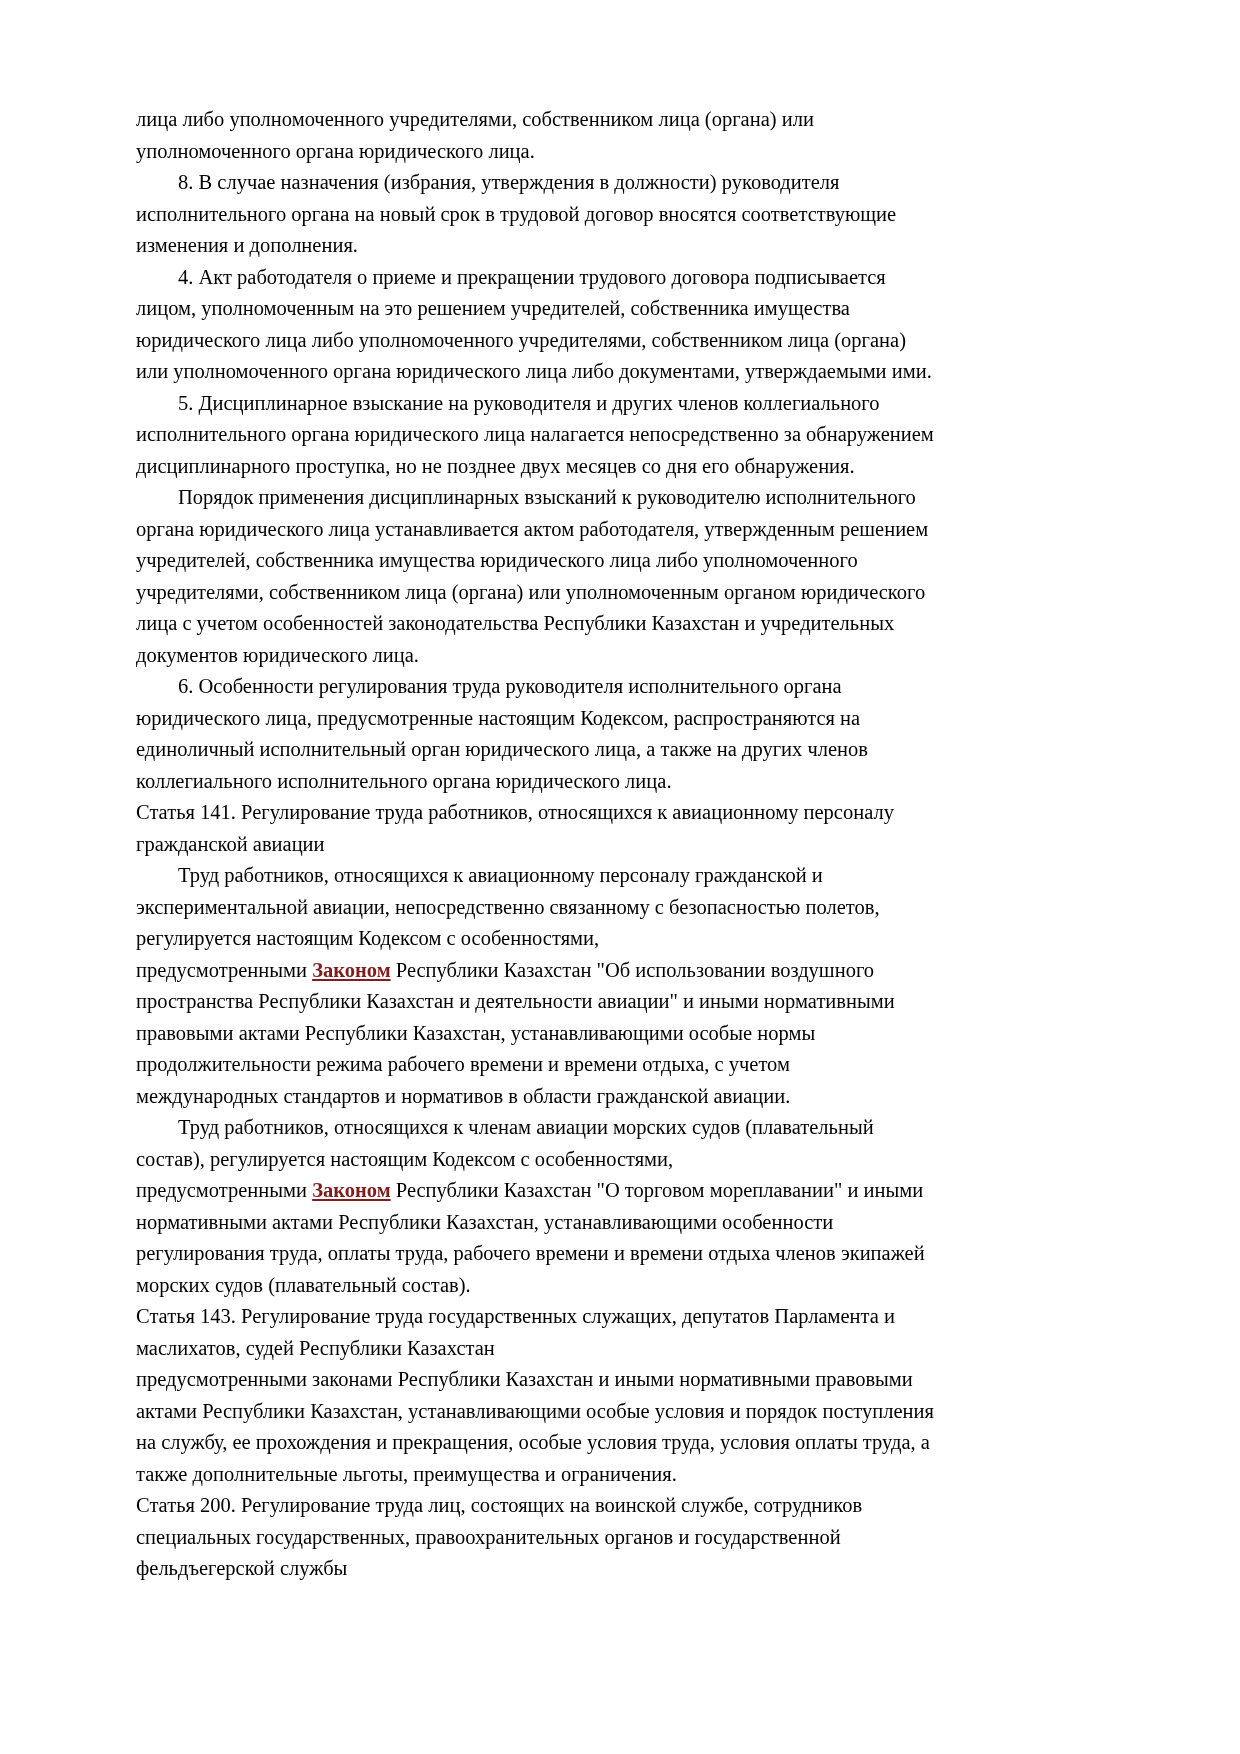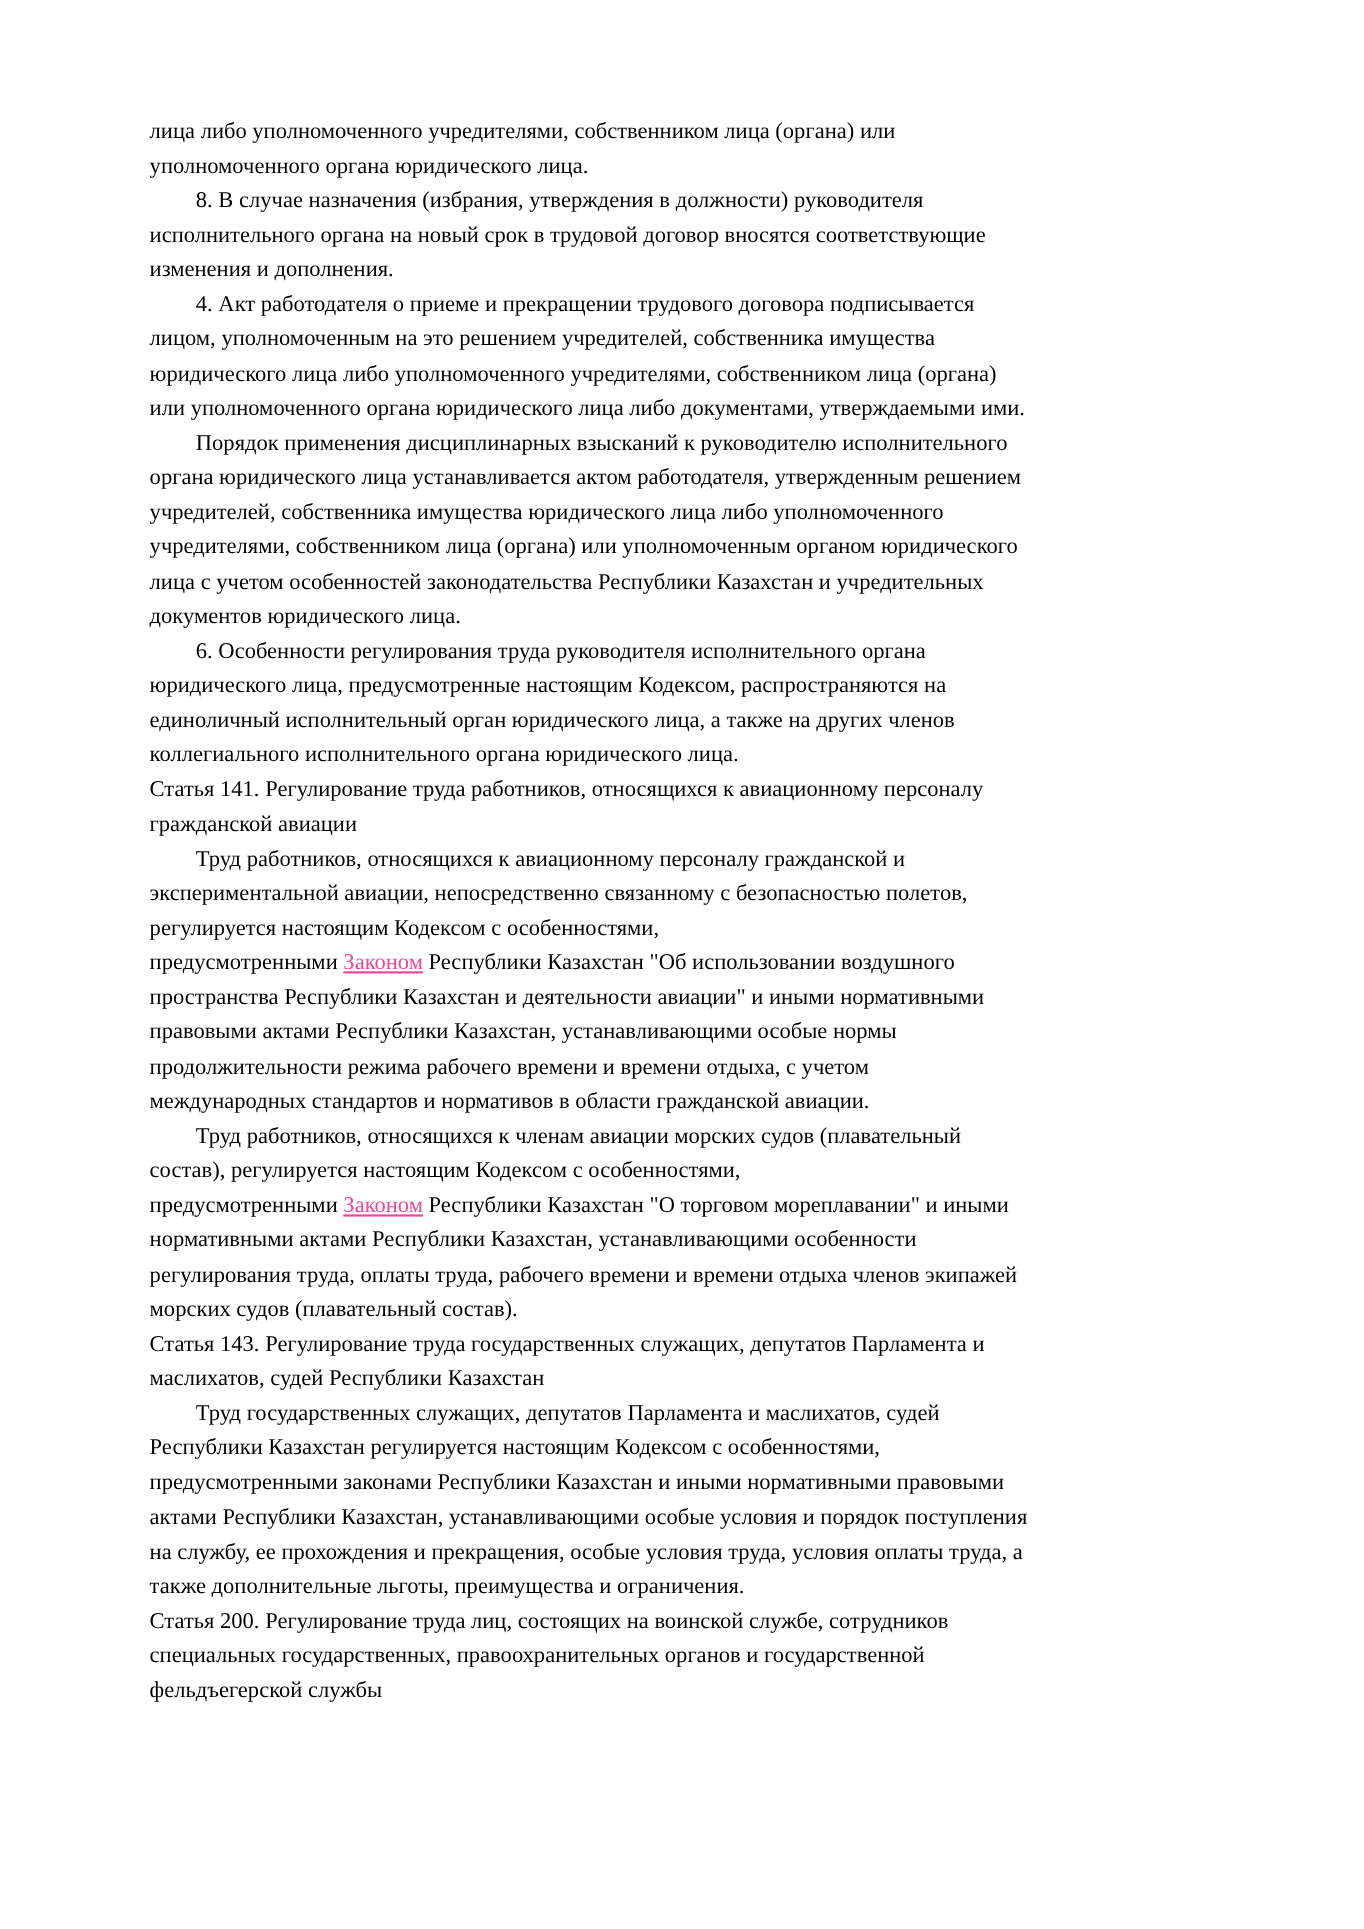--- a/index.html
+++ b/index.html
@@ -29,48 +29,49 @@
     margin: 0;
     padding: 0;
   }
   p.indent {
     text-indent: 42px;
   }
   p.flush {
     text-indent: 0;
   }
   a.lawlink {
-    color: #ec4899;
+    color: #7f1d1d;
     text-decoration: underline;
     cursor: pointer;
+    font-weight: bold;
   }
 </style>
 </head>
 <body>
 
 <div class="page">
   <div class="doc-body">
 
     <p class="flush">лица либо уполномоченного учредителями, собственником лица (органа) или уполномоченного органа юридического лица.</p>
     <p class="indent">8. В случае назначения (избрания, утверждения в должности) руководителя исполнительного органа на новый срок в трудовой договор вносятся соответствующие изменения и дополнения.</p>
     <p class="indent">4. Акт работодателя о приеме и прекращении трудового договора подписывается лицом, уполномоченным на это решением учредителей, собственника имущества юридического лица либо уполномоченного учредителями, собственником лица (органа) или уполномоченного органа юридического лица либо документами, утверждаемыми ими.</p>
+    <p class="indent">5. Дисциплинарное взыскание на руководителя и других членов коллегиального исполнительного органа юридического лица налагается непосредственно за обнаружением дисциплинарного проступка, но не позднее двух месяцев со дня его обнаружения.</p>
     <p class="indent">Порядок применения дисциплинарных взысканий к руководителю исполнительного органа юридического лица устанавливается актом работодателя, утвержденным решением учредителей, собственника имущества юридического лица либо уполномоченного учредителями, собственником лица (органа) или уполномоченным органом юридического лица с учетом особенностей законодательства Республики Казахстан и учредительных документов юридического лица.</p>
     <p class="indent">6. Особенности регулирования труда руководителя исполнительного органа юридического лица, предусмотренные настоящим Кодексом, распространяются на единоличный исполнительный орган юридического лица, а также на других членов коллегиального исполнительного органа юридического лица.</p>
 
     <p class="flush">Статья 141. Регулирование труда работников, относящихся к авиационному персоналу гражданской авиации</p>
     <p class="indent">Труд работников, относящихся к авиационному персоналу гражданской и экспериментальной авиации, непосредственно связанному с безопасностью полетов, регулируется настоящим Кодексом с особенностями,</p>
     <p class="flush">
       <span>предусмотренными </span><a class="lawlink" href="#">Законом</a><span> Республики Казахстан "Об использовании воздушного пространства Республики Казахстан и деятельности авиации" и иными нормативными правовыми актами Республики Казахстан, устанавливающими особые нормы продолжительности режима рабочего времени и времени отдыха, с учетом международных стандартов и нормативов в области гражданской авиации.</span>
     </p>
 
     <p class="indent">Труд работников, относящихся к членам авиации морских судов (плавательный состав), регулируется настоящим Кодексом с особенностями,</p>
     <p class="flush">
       <span>предусмотренными </span><a class="lawlink" href="#">Законом</a><span> Республики Казахстан "О торговом мореплавании" и иными нормативными актами Республики Казахстан, устанавливающими особенности регулирования труда, оплаты труда, рабочего времени и времени отдыха членов экипажей морских судов (плавательный состав).</span>
     </p>
 
     <p class="flush">Статья 143. Регулирование труда государственных служащих, депутатов Парламента и маслихатов, судей Республики Казахстан</p>
-    <p class="indent">Труд государственных служащих, депутатов Парламента и маслихатов, судей Республики Казахстан регулируется настоящим Кодексом с особенностями,</p>
     <p class="flush">предусмотренными законами Республики Казахстан и иными нормативными правовыми актами Республики Казахстан, устанавливающими особые условия и порядок поступления на службу, ее прохождения и прекращения, особые условия труда, условия оплаты труда, а также дополнительные льготы, преимущества и ограничения.</p>
 
     <p class="flush">Статья 200. Регулирование труда лиц, состоящих на воинской службе, сотрудников специальных государственных, правоохранительных органов и государственной фельдъегерской службы</p>
 
   </div>
 </div>
 
 </body></html>

